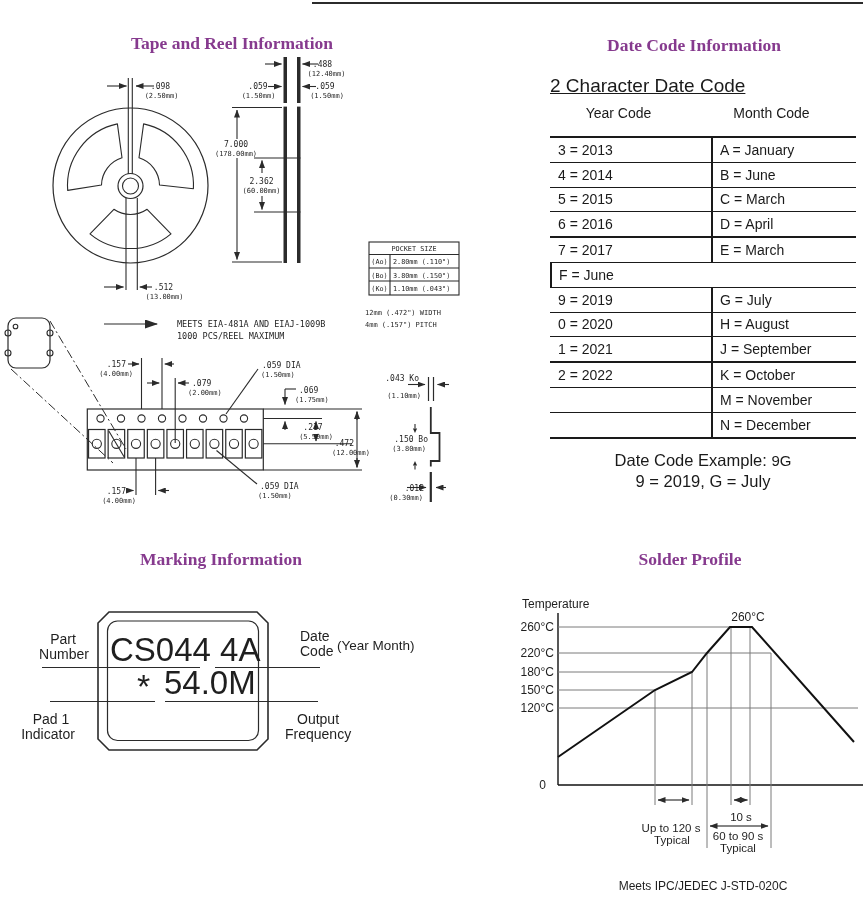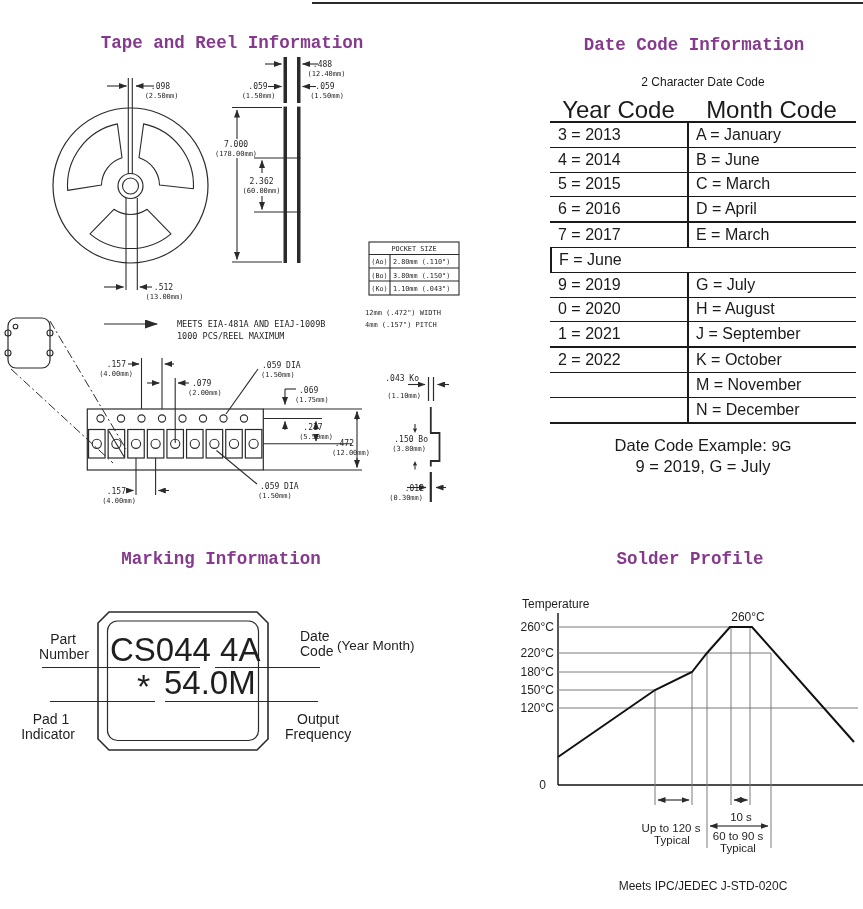--- a/index.html
+++ b/index.html
@@ -4,21 +4,21 @@
 <style>
   html,body { margin:0; padding:0; background:#fff; }
   #page {
     position:relative; width:863px; height:909px; background:#ffffff;
     font-family:"Liberation Sans", sans-serif; color:#1a1a1a; overflow:hidden;
   }
   .top-rule { position:absolute; left:312px; top:2px; width:551px; height:1.6px; background:#2b2b2b; }
   h2.sec-title {
     position:absolute; margin:0; transform:translateX(-50%);
     font-size:17.5px; font-weight:700; color:#863a8e; white-space:nowrap;
-    font-family:Liberation Mono, monospace;
+    font-family:Liberation Serif, serif;
   }
   #drawing { position:absolute; left:0; top:0; }
   #drawing text { fill:#1f1f1f; font-family:"DejaVu Sans Mono", monospace; }
   .d8  { font-size:8px; }
   .d7  { font-size:7px; }
   .d85 { font-size:8.5px; }
   .d68 { font-size:6.8px; }
   .sp12 { font-family:"Liberation Sans",sans-serif !important; font-size:12px; }
   .sp11 { font-family:"Liberation Sans",sans-serif !important; font-size:11.5px; }
   .mk14 { font-family:"Liberation Sans",sans-serif !important; font-size:14px; }
@@ -29,29 +29,29 @@
   .ln12  { stroke:#2b2b2b; stroke-width:1.2; fill:none; }
   .ln16  { stroke:#2b2b2b; stroke-width:1.6; fill:none; }
   .prof  { stroke:#111; stroke-width:2; fill:none; }
   .gray  { stroke:#7a7a7a; stroke-width:1; fill:none; }
   .axis  { stroke:#111; stroke-width:1.4; fill:none; }
   .annln { stroke:#222; stroke-width:1.1; fill:none; }
   .dashdot { stroke:#2b2b2b; stroke-width:1; fill:none; stroke-dasharray:9 3 2 3; }
 
   
   .datecode { position:absolute; left:550px; top:75px; width:306px; }
-  .dc-sub { text-align:center; font-size:12px; height:21px; }
+  .dc-sub { font-size:19px; height:21px;text-decoration:underline; }
   .dc-head {
     display:grid; grid-template-columns:137px 1fr; height:25px; align-items:end;
-    border-bottom:2.5px solid #1a1a1a; font-size:24px; padding-bottom:0;
+    border-bottom:2.5px solid #1a1a1a; font-size:14px; padding-bottom:15px;
   }
   .dc-head div { text-align:center; }
   .dc-row {
     display:grid; grid-template-columns:137px 1fr; height:23.8px;
-    border-bottom:1px solid #1a1a1a; font-size:16px; align-items:center;
+    border-bottom:1px solid #1a1a1a; font-size:14px; align-items:center;gap:24px;
   }
   .dc-row.thick { border-bottom-width:2.5px; }
   .dc-row .y { padding-left:8px; }
   .dc-row .m { border-left:2px solid #1a1a1a; padding-left:7px; height:100%; display:flex; align-items:center; }
   .dc-example { margin-top:11px; text-align:center; font-size:16.5px; line-height:20px; }
   .dc-example .val { font-size:15px; }
 </style>
 </head>
 <body>
 

